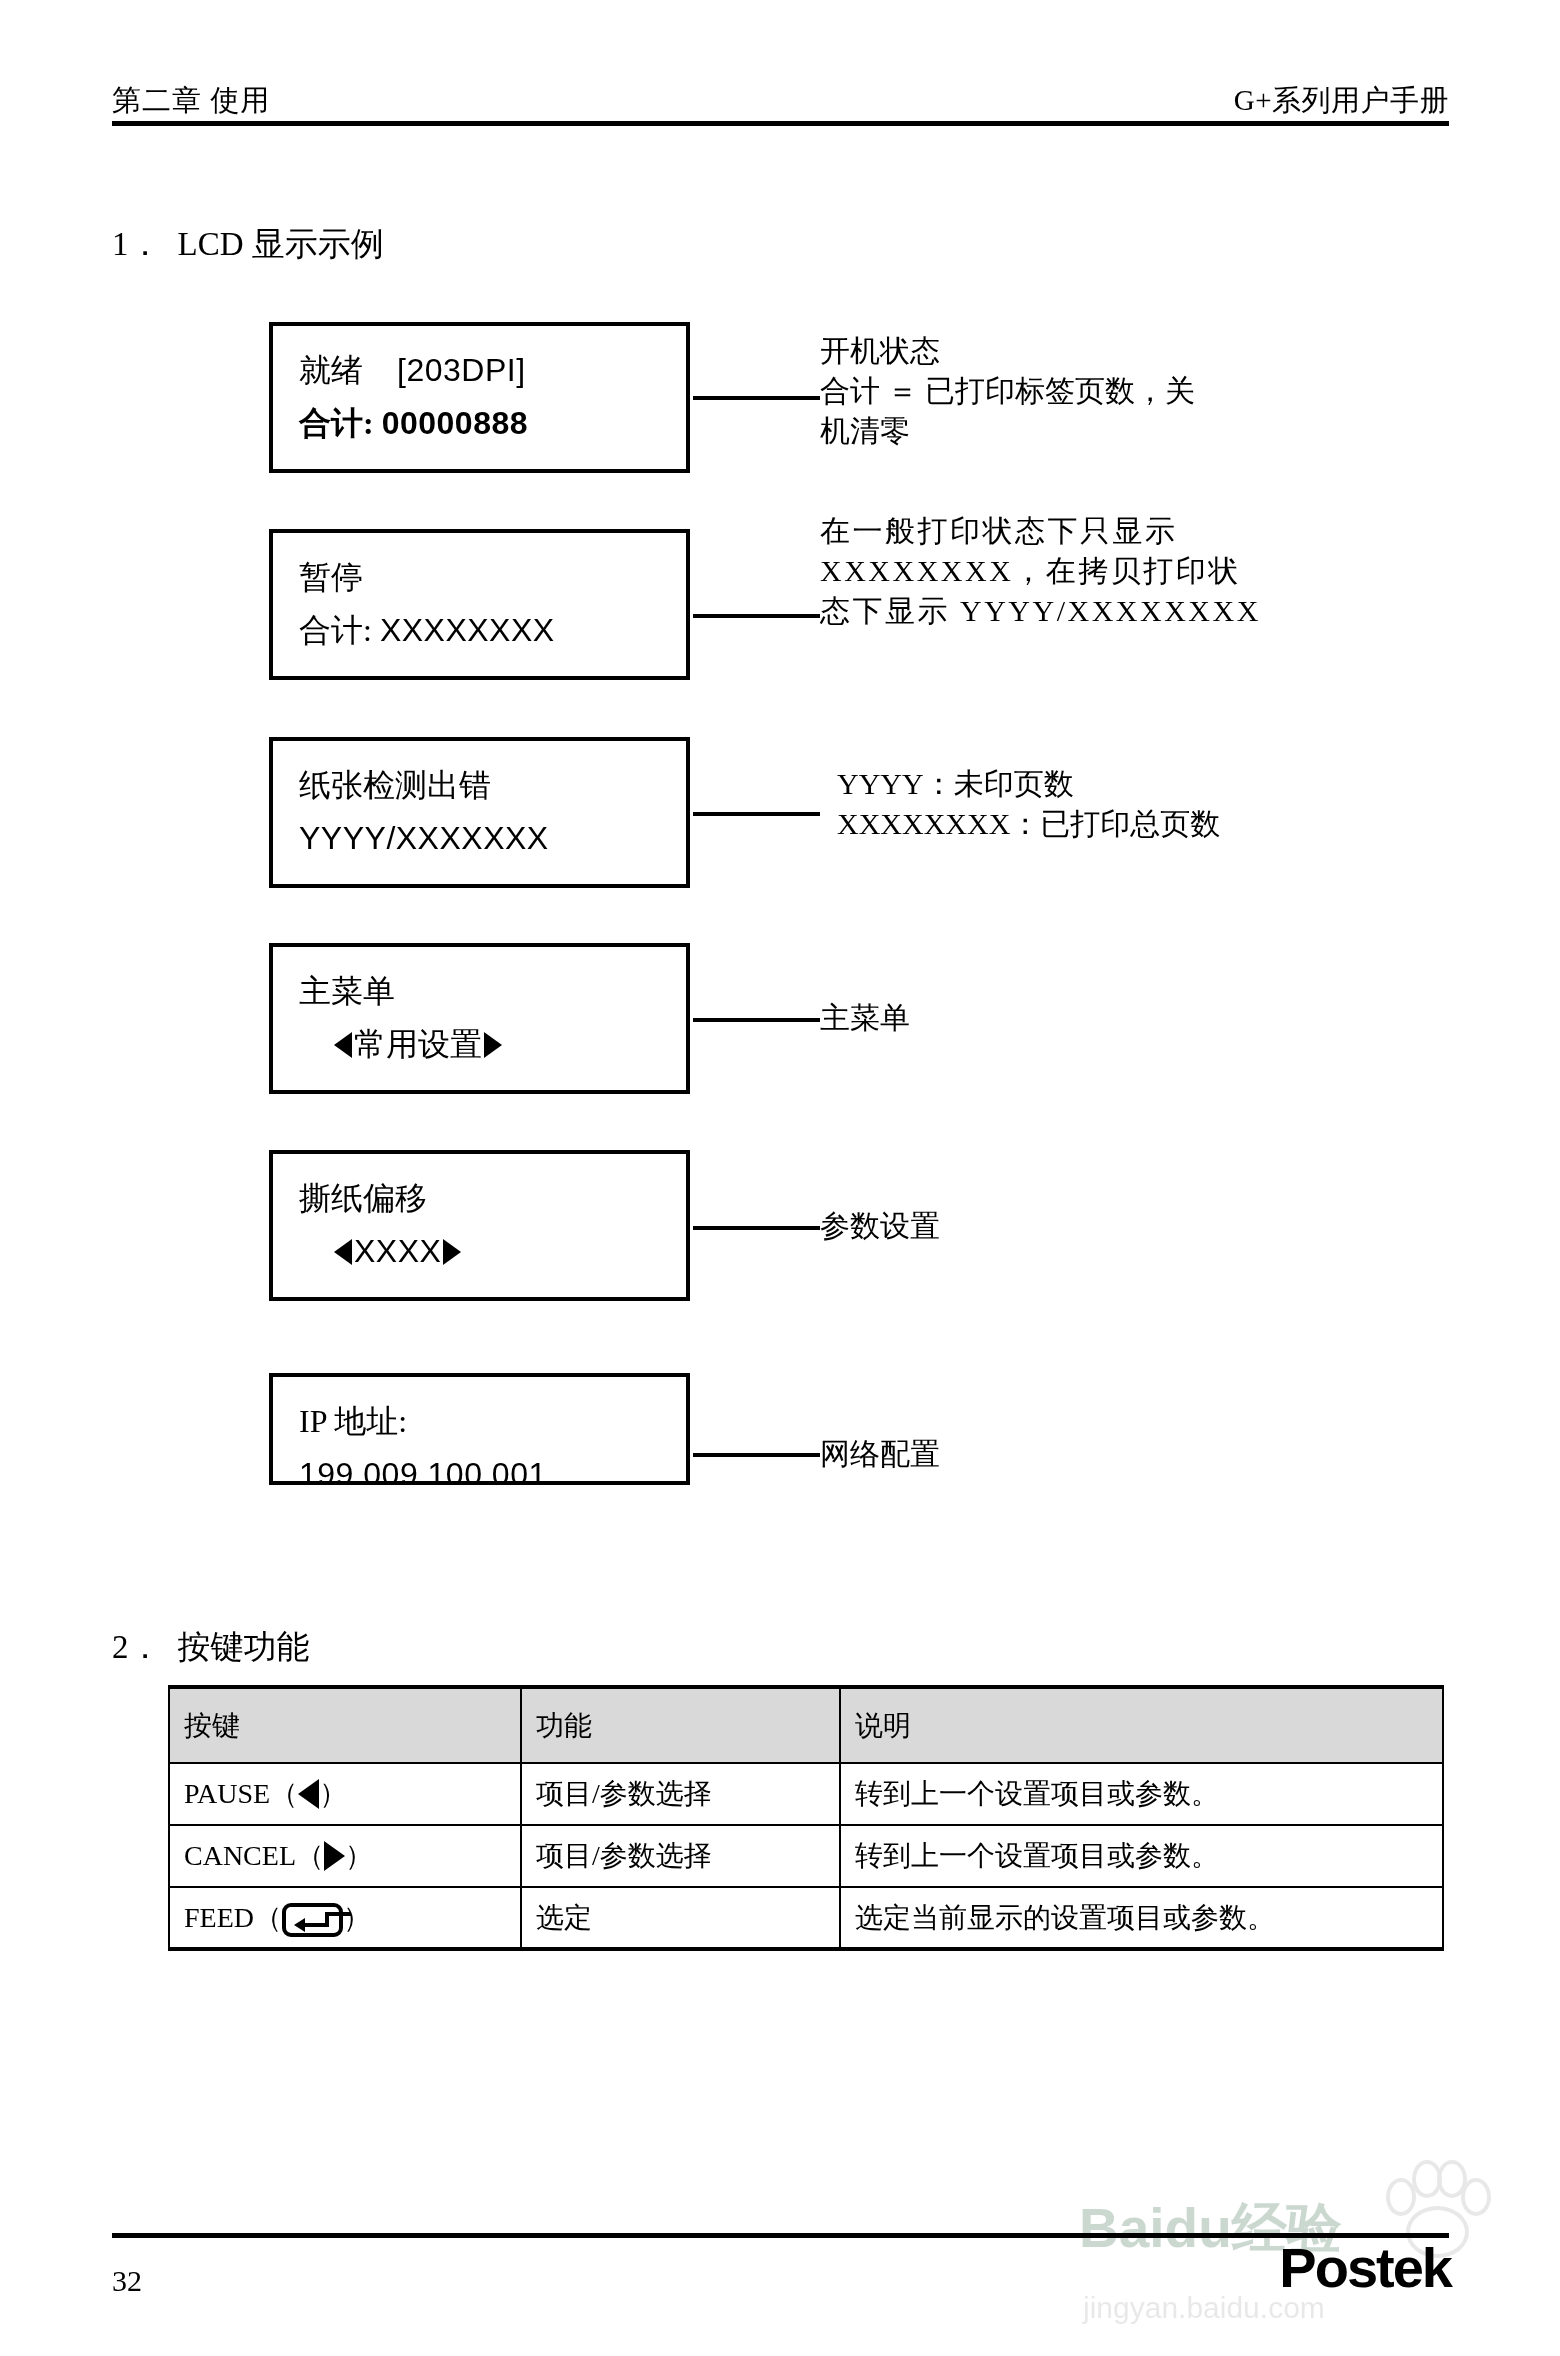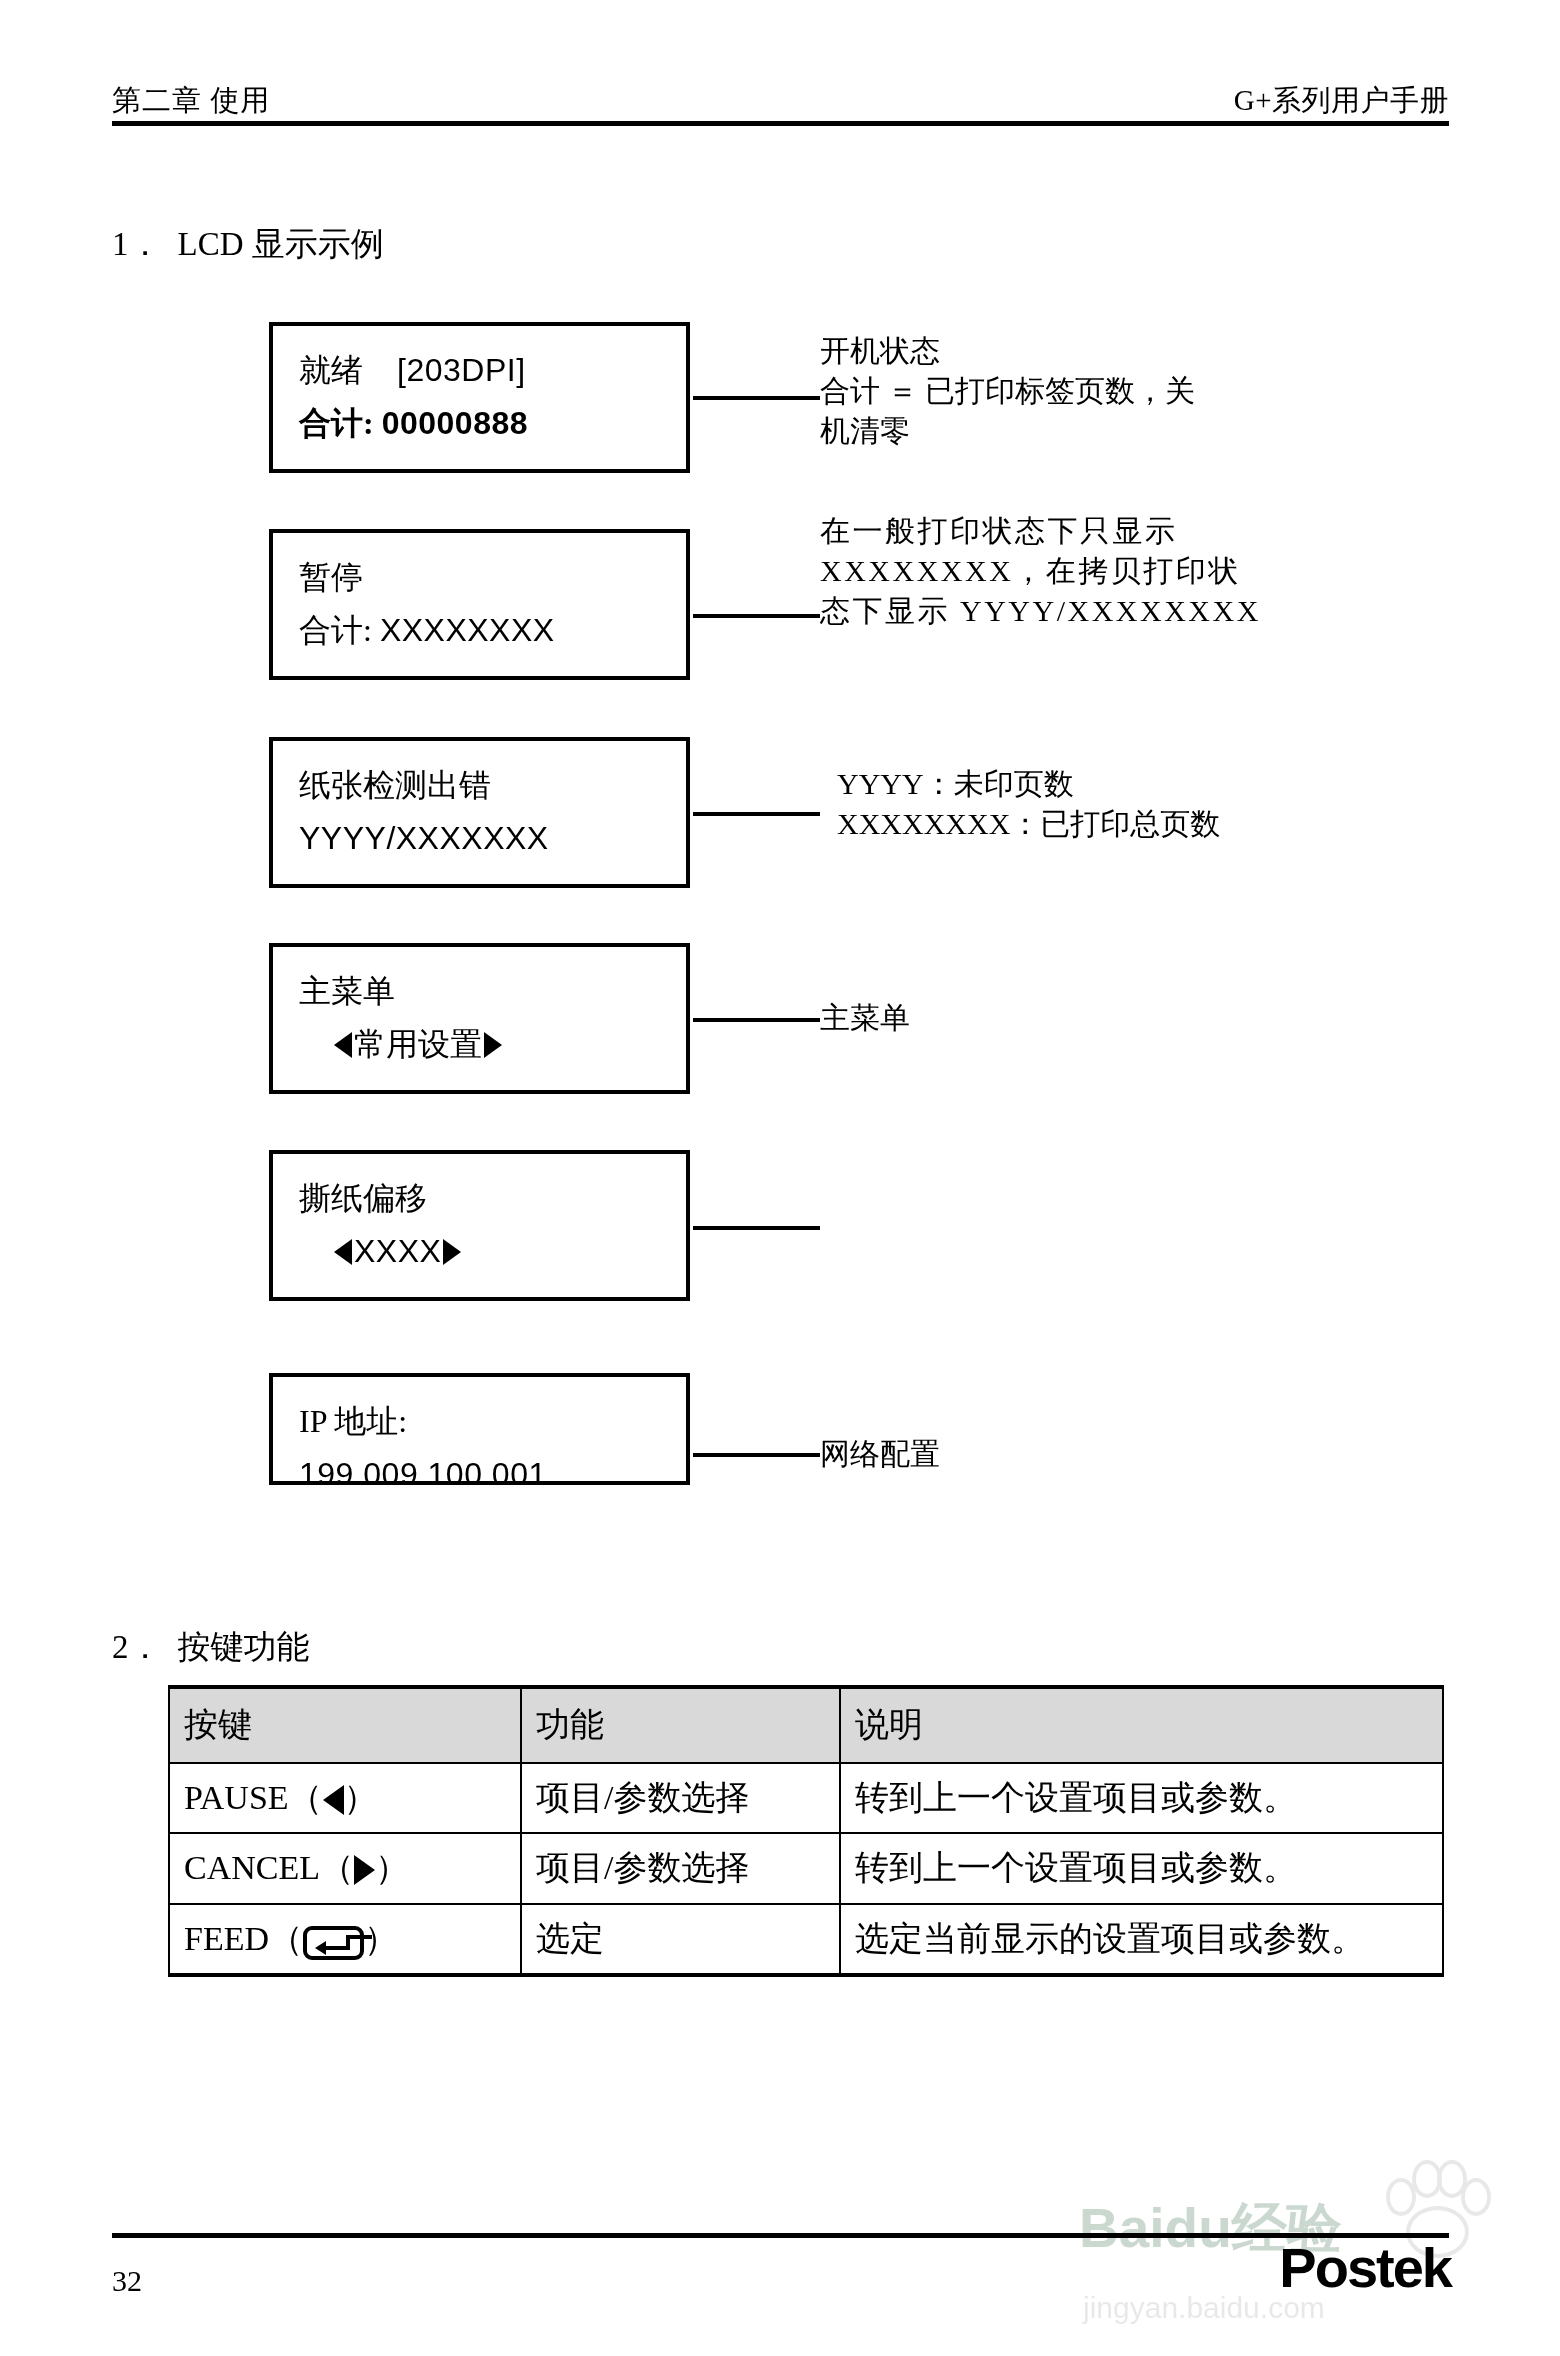--- a/index.html
+++ b/index.html
@@ -129,21 +129,21 @@
   .annot.spaced { letter-spacing: 2.5px; }
 
   
   #key-table {
     position: absolute;
     left: 168px;
     top: 1685px;
     width: 1184px;
     border-collapse: collapse;
     table-layout: fixed;
-    font-size: 34px;
+    font-size: 28px;
     border-radius: 13px;
   }
   #key-table td, #key-table th {
     border: 2px solid #000000;
     padding: 10px 14px;
     vertical-align: middle;
     text-align: left;
     font-weight: normal;
     line-height: 1.42;
   }
@@ -355,20 +355,21 @@
 
     <div class="lcd-box" style="top:1150px;height:151px;">
       <div class="lcd-line" style="top:28px;">
         <span class="lcd-cn">撕纸偏移</span>
       </div>
       <div class="lcd-line indent" style="top:81px;">
         <span class="arrow-l"></span><span class="lcd-mono">XXXX</span><span class="arrow-r"></span>
       </div>
     </div>
     <div class="connector" style="left:693px;top:1226px;width:127px;"></div>
+    <div class="annot" style="left:820px;top:1206px;width:396px;">参数设置</div>
 
     <div class="lcd-box" style="top:1373px;height:112px;">
       <div class="lcd-line" style="top:28px;">
         <span class="lcd-cn">IP 地址:</span>
       </div>
       <div class="lcd-line" style="top:81px;">
         <span class="lcd-mono">199.009.100.001</span>
       </div>
     </div>
     <div class="connector" style="left:693px;top:1453px;width:127px;"></div>

